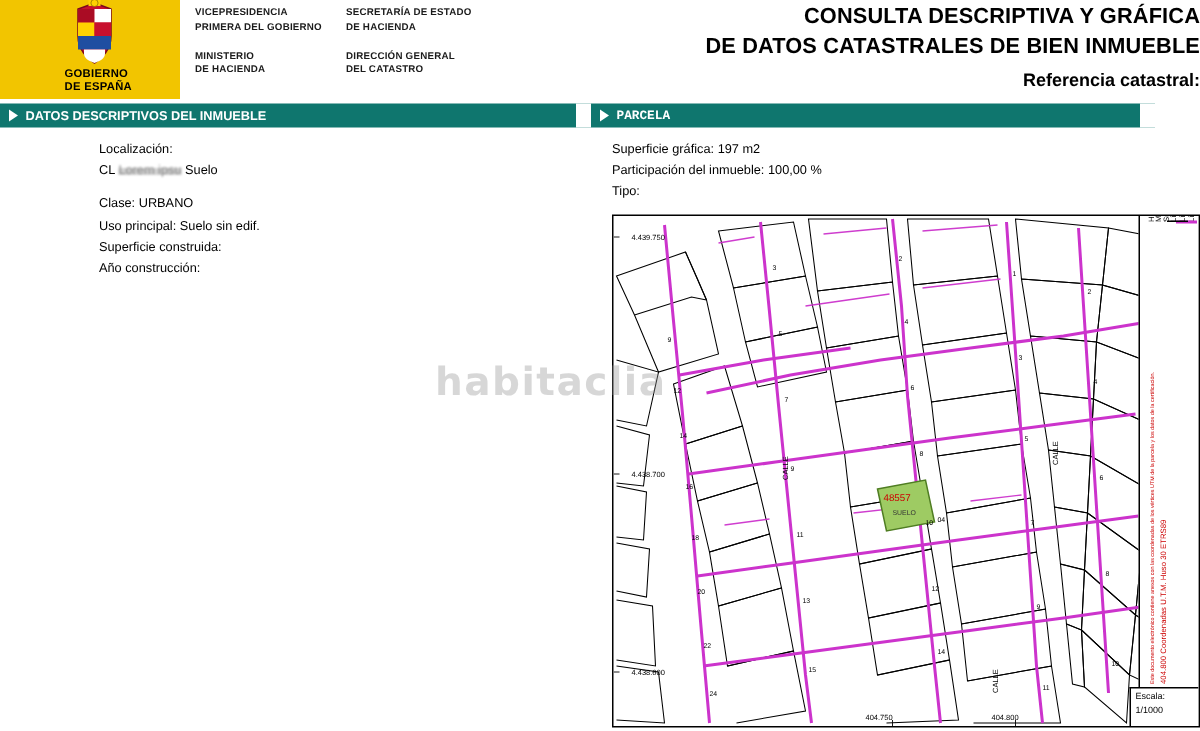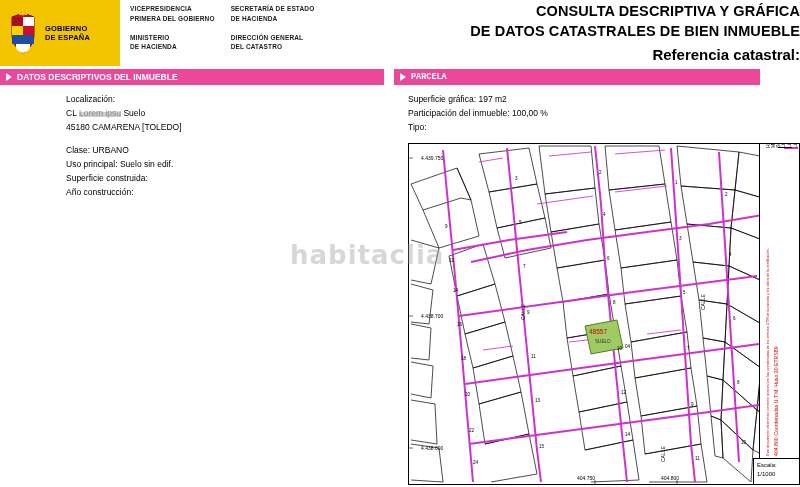--- a/index.html
+++ b/index.html
@@ -23,20 +23,21 @@
     height: 66px;
   }
   .logo-block {
     width: 120px;
     height: 66px;
     background: #f2c500;
     display: flex;
     align-items: center;
     padding-left: 6px;
     box-sizing: border-box;
+    flex-direction: column;
   }
   .coat {
     width: 34px;
     height: 44px;
     position: relative;
     flex: 0 0 auto;
   }
   .gob-text {
     font-size: 7.5px;
     font-weight: bold;
@@ -68,33 +69,33 @@
     text-align: right;
     padding-top: 2px;
   }
   .doc-title {
     font-size: 14.5px;
     font-weight: bold;
     line-height: 1.35;
     letter-spacing: .1px;
   }
   .ref-line {
-    font-size: 15px;
+    font-size: 12px;
     font-weight: bold;
     margin-top: 5px;
   }
 
   
   .bars {
     display: flex;
     margin-top: 3px;
     height: 16px;
   }
   .bar {
-    background: #ec4899;
+    background: #0f766e;
     color: #fff;
     font-size: 8.5px;
     font-weight: bold;
     display: flex;
     align-items: center;
     padding-left: 6px;
     box-sizing: border-box;
     position: relative;
   }
   .bar::after {
@@ -278,21 +279,20 @@
 <div class="content">
 
   <div class="left-col">
     <div class="blk">
       <div class="fld">Localización:</div>
       <div class="fld">
         <span>CL</span>
         <span class="redacted">Lorem ipsu</span>
         <span>Suelo</span>
       </div>
-      <div class="fld">45180 CAMARENA [TOLEDO]</div>
     </div>
 
     <div class="fld">
       <b>Clase:</b>
       <span>URBANO</span>
     </div>
     <div class="fld">
       <b>Uso principal:</b>
       <span>Suelo sin edif.</span>
     </div>

